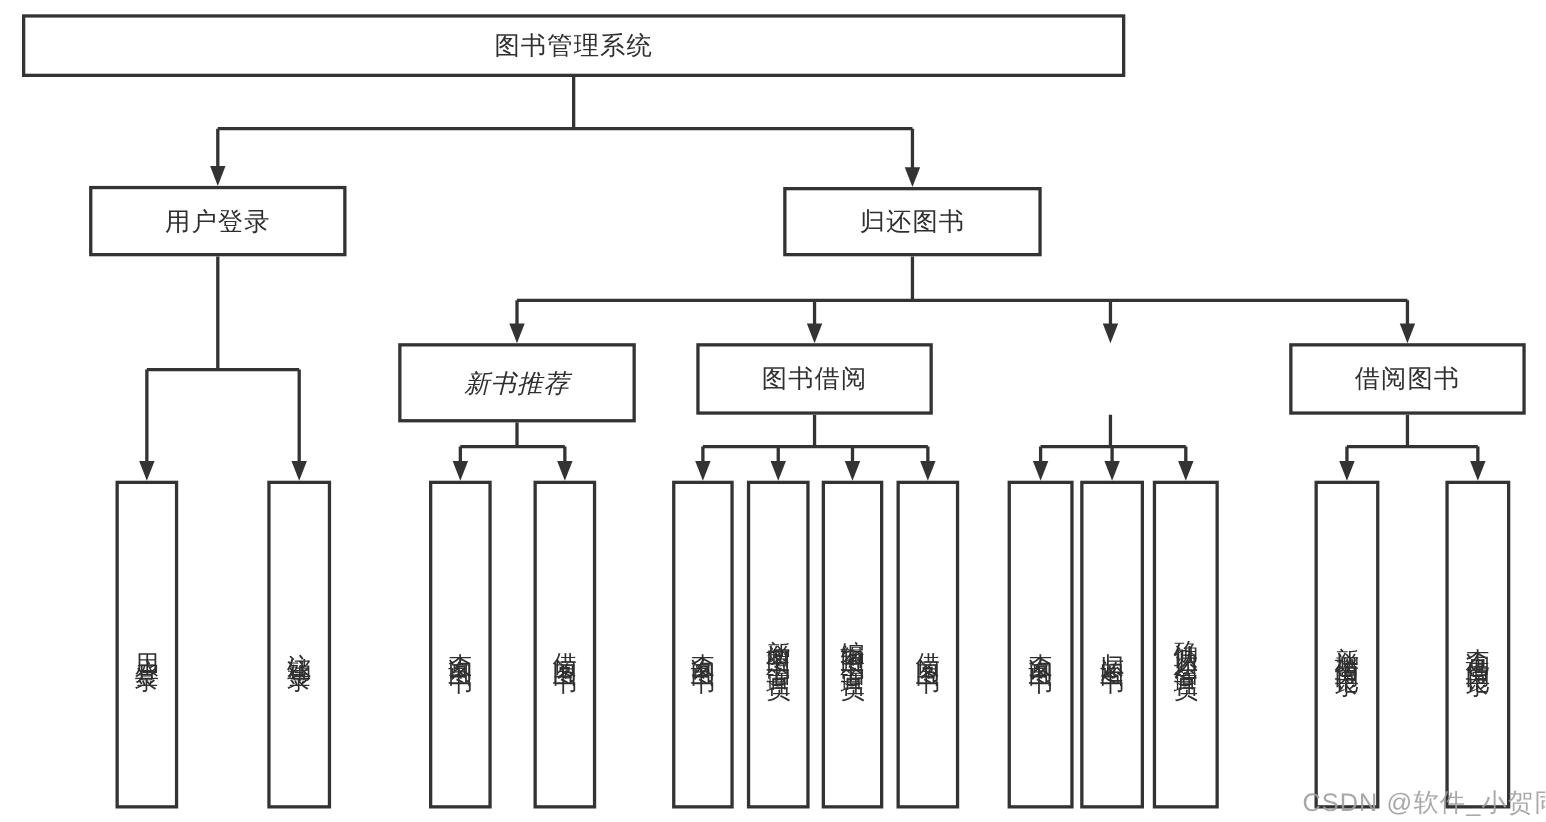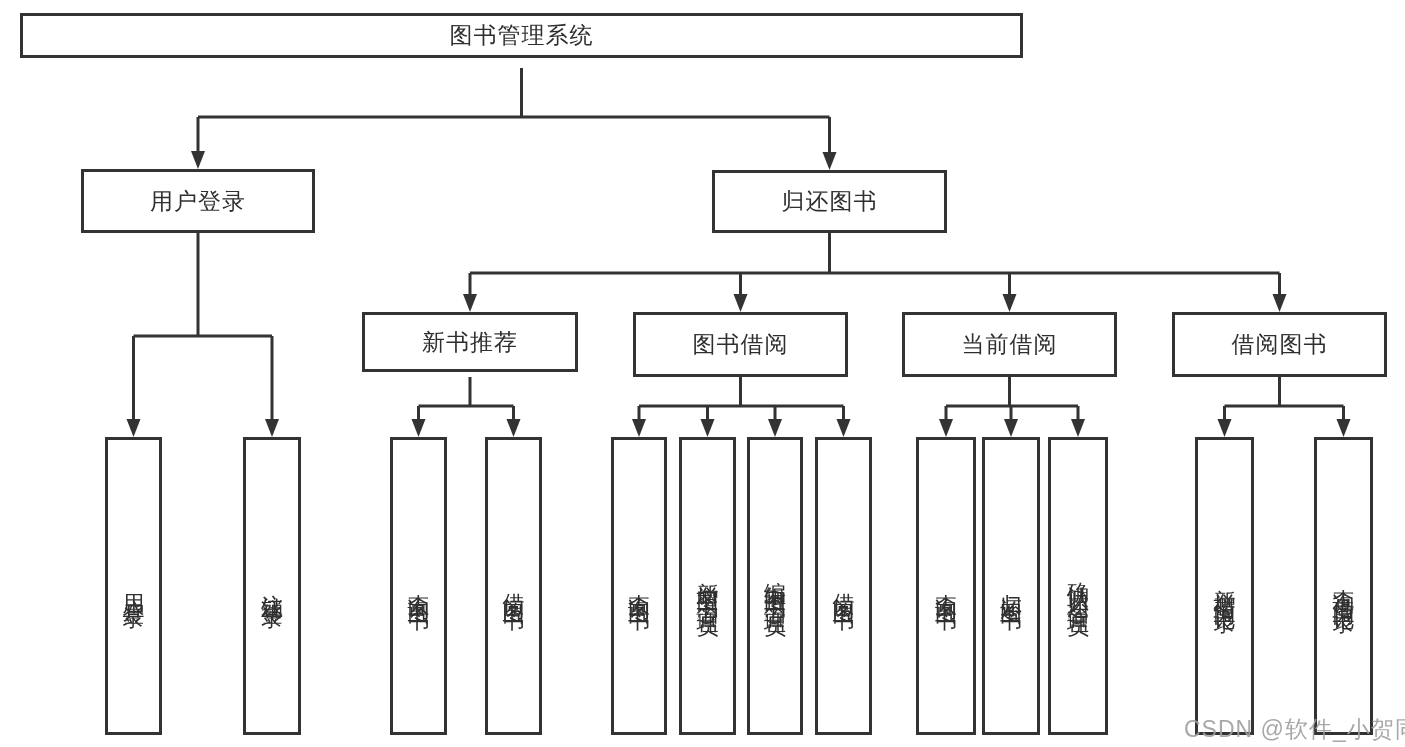--- a/index.html
+++ b/index.html
@@ -95,28 +95,27 @@
       <polygon points="768,419 782,419 775,437"></polygon>
       <polygon points="836.5,419 850.5,419 843.5,437"></polygon>
       <polygon points="939,419 953,419 946,437"></polygon>
       <polygon points="1004,419 1018,419 1011,437"></polygon>
       <polygon points="1071,419 1085,419 1078,437"></polygon>
       <polygon points="1217.5,419 1231.5,419 1224.5,437"></polygon>
       <polygon points="1336.5,419 1350.5,419 1343.5,437"></polygon>
     </g>
   </svg>
 
-  <div class="node h" style="left:20px; top:13px; width:1003px; height:45px;">图书管理系统</div>
+  <div class="node h" style="left:20px; top:13px; width:1003px; height:57px;">图书管理系统</div>
 
   <div class="node h" style="left:81px; top:169px; width:234px; height:64px;">用户登录</div>
   <div class="node h" style="left:712px; top:170px; width:235px; height:63px;">归还图书</div>
 
-  <div class="node h" style="left:362px; top:312px; width:216px; height:60px;">新书推荐</div>
+  <div class="node h" style="left:362px; top:312px; width:216px; height:72px;font-style:italic;">新书推荐</div>
   <div class="node h" style="left:633px; top:312px; width:215px; height:65px;font-family:Liberation Mono, monospace;">图书借阅</div>
-  <div class="node h" style="left:902px; top:312px; width:215px; height:65px;">当前借阅</div>
   <div class="node h" style="left:1172px; top:312px; width:215px; height:65px;">借阅图书</div>
 
   <div class="node leaf" style="left:105px; top:437px; width:57px; height:298px;">
     <span class="vtext">用户登录</span>
   </div>
   <div class="node leaf" style="left:243px; top:437px; width:58px; height:298px;">
     <span class="vtext">注销登录</span>
   </div>
 
   <div class="node leaf" style="left:390px; top:437px; width:57px; height:298px;">

